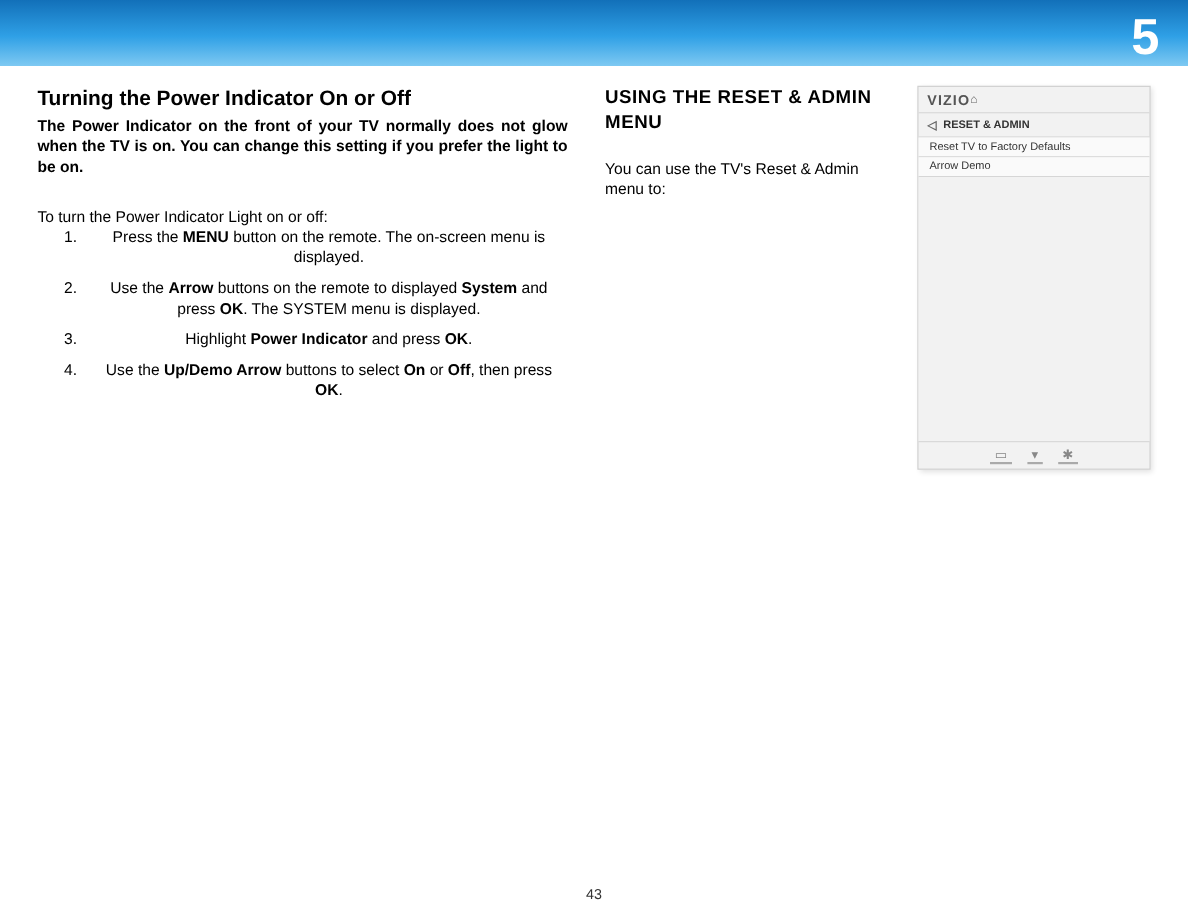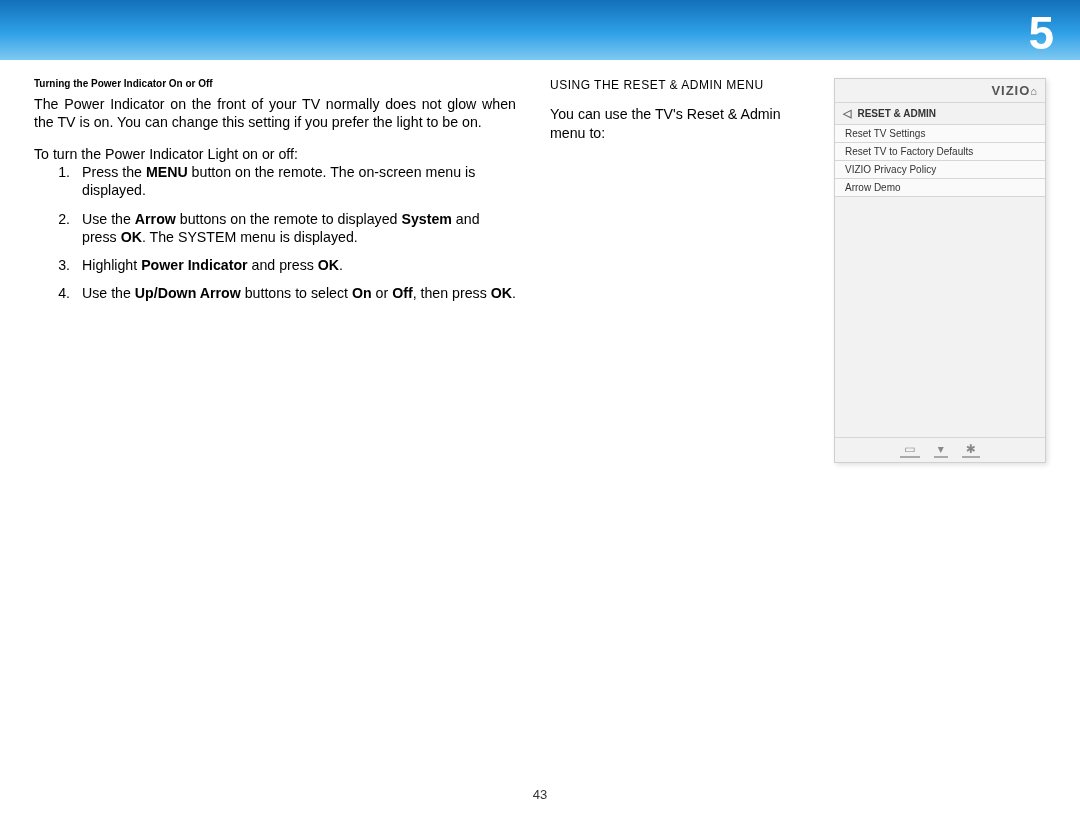--- a/index.html
+++ b/index.html
@@ -50,38 +50,40 @@
     display: flex;
     gap: 24px;
   }
   .col-right-text {
     width: 260px;
     font-size: 14.2px;
     line-height: 1.28;
   }
   .heading-small {
     font-weight: 700;
-    font-size: 10px;
+    font-size: 19px;
     margin-bottom: 4px;
   }
   .para-justify {
     text-align: justify;
-    margin-bottom: 14px;
+    margin-bottom: 28px;
+    font-weight: bold;
   }
   .para {
   }
   .heading-big {
-    font-weight: 400;
+    font-weight: 700;
     letter-spacing: 0.5px;
-    font-size: 12px;
-    margin-bottom: 12px;
+    font-size: 17px;
+    margin-bottom: 23px;
   }
   ol.steps {
     margin: 0;
     padding-left: 40px;
+    text-align: center;
   }
   ol.steps li {
     padding-left: 8px;
     margin-bottom: 10px;
   }
   ul.bullets {
     margin: 2px 0 0 0;
     padding-left: 34px;
   }
   ul.bullets li {
@@ -95,21 +97,21 @@
     border: 1px solid #cfcfcf;
     background: #f2f2f2;
     font-size: 10.5px;
     box-shadow: 2px 2px 5px rgba(0,0,0,0.12);
     display: flex;
     flex-direction: column;
   }
   .tv-menu-header {
     display: flex;
     align-items: center;
-    justify-content: flex-end;
+    justify-content: flex-start;
     padding: 4px 8px;
     border-bottom: 1px solid #d6d6d6;
   }
   .vizio-logo {
     font-weight: 800;
     letter-spacing: 1px;
     font-size: 13px;
     color: #555;
   }
   .home-icon, .back-icon {
@@ -147,21 +149,21 @@
     border-top: 1px solid #d6d6d6;
     color: #888;
   }
   .footer-glyph {
     font-size: 12px;
     border-bottom: 2px solid #aaa;
     padding: 0 4px;
   }
   .page-number {
     position: absolute;
-    bottom: 32px;
+    bottom: 14px;
     left: 50%;
     transform: translateX(-50%);
     font-size: 13px;
     color: #333;
   }
 </style>
 </head>
 <body>
 
 <div class="page">
@@ -180,43 +182,41 @@
         <li>
           <span>Press the </span><span class="bold">MENU</span><span> button on the remote. The on-screen menu is displayed.</span>
         </li>
         <li>
           <span>Use the </span><span class="bold">Arrow</span><span> buttons on the remote to displayed </span><span class="bold">System</span><span> and press </span><span class="bold">OK</span><span>. The SYSTEM menu is displayed.</span>
         </li>
         <li>
           <span>Highlight </span><span class="bold">Power Indicator</span><span> and press </span><span class="bold">OK</span><span>.</span>
         </li>
         <li>
-          <span>Use the </span><span class="bold">Up/Down Arrow</span><span> buttons to select </span><span class="bold">On</span><span> or </span><span class="bold">Off</span><span>, then press </span><span class="bold">OK</span><span>.</span>
+          <span>Use the </span><span class="bold">Up/Demo Arrow</span><span> buttons to select </span><span class="bold">On</span><span> or </span><span class="bold">Off</span><span>, then press </span><span class="bold">OK</span><span>.</span>
         </li>
       </ol>
     </div>
 
     <div class="col-right">
       <div class="col-right-text">
         <div class="heading-big">USING THE RESET &amp; ADMIN MENU</div>
         <div class="para">You can use the TV's Reset &amp; Admin menu to:</div>
       </div>
 
       <div class="tv-menu">
         <div class="tv-menu-header">
           <span class="vizio-logo">VIZIO</span>
           <span class="home-icon">⌂</span>
         </div>
         <div class="tv-menu-title">
           <span class="back-icon">◁</span>
           <span>RESET &amp; ADMIN</span>
         </div>
-        <div class="tv-menu-item">Reset TV Settings</div>
         <div class="tv-menu-item">Reset TV to Factory Defaults</div>
-        <div class="tv-menu-item">VIZIO Privacy Policy</div>
         <div class="tv-menu-item">Arrow Demo</div>
         <div class="tv-menu-space"></div>
         <div class="tv-menu-footer">
           <span class="footer-glyph">▭</span>
           <span class="footer-glyph">▾</span>
           <span class="footer-glyph">✱</span>
         </div>
       </div>
     </div>
 

